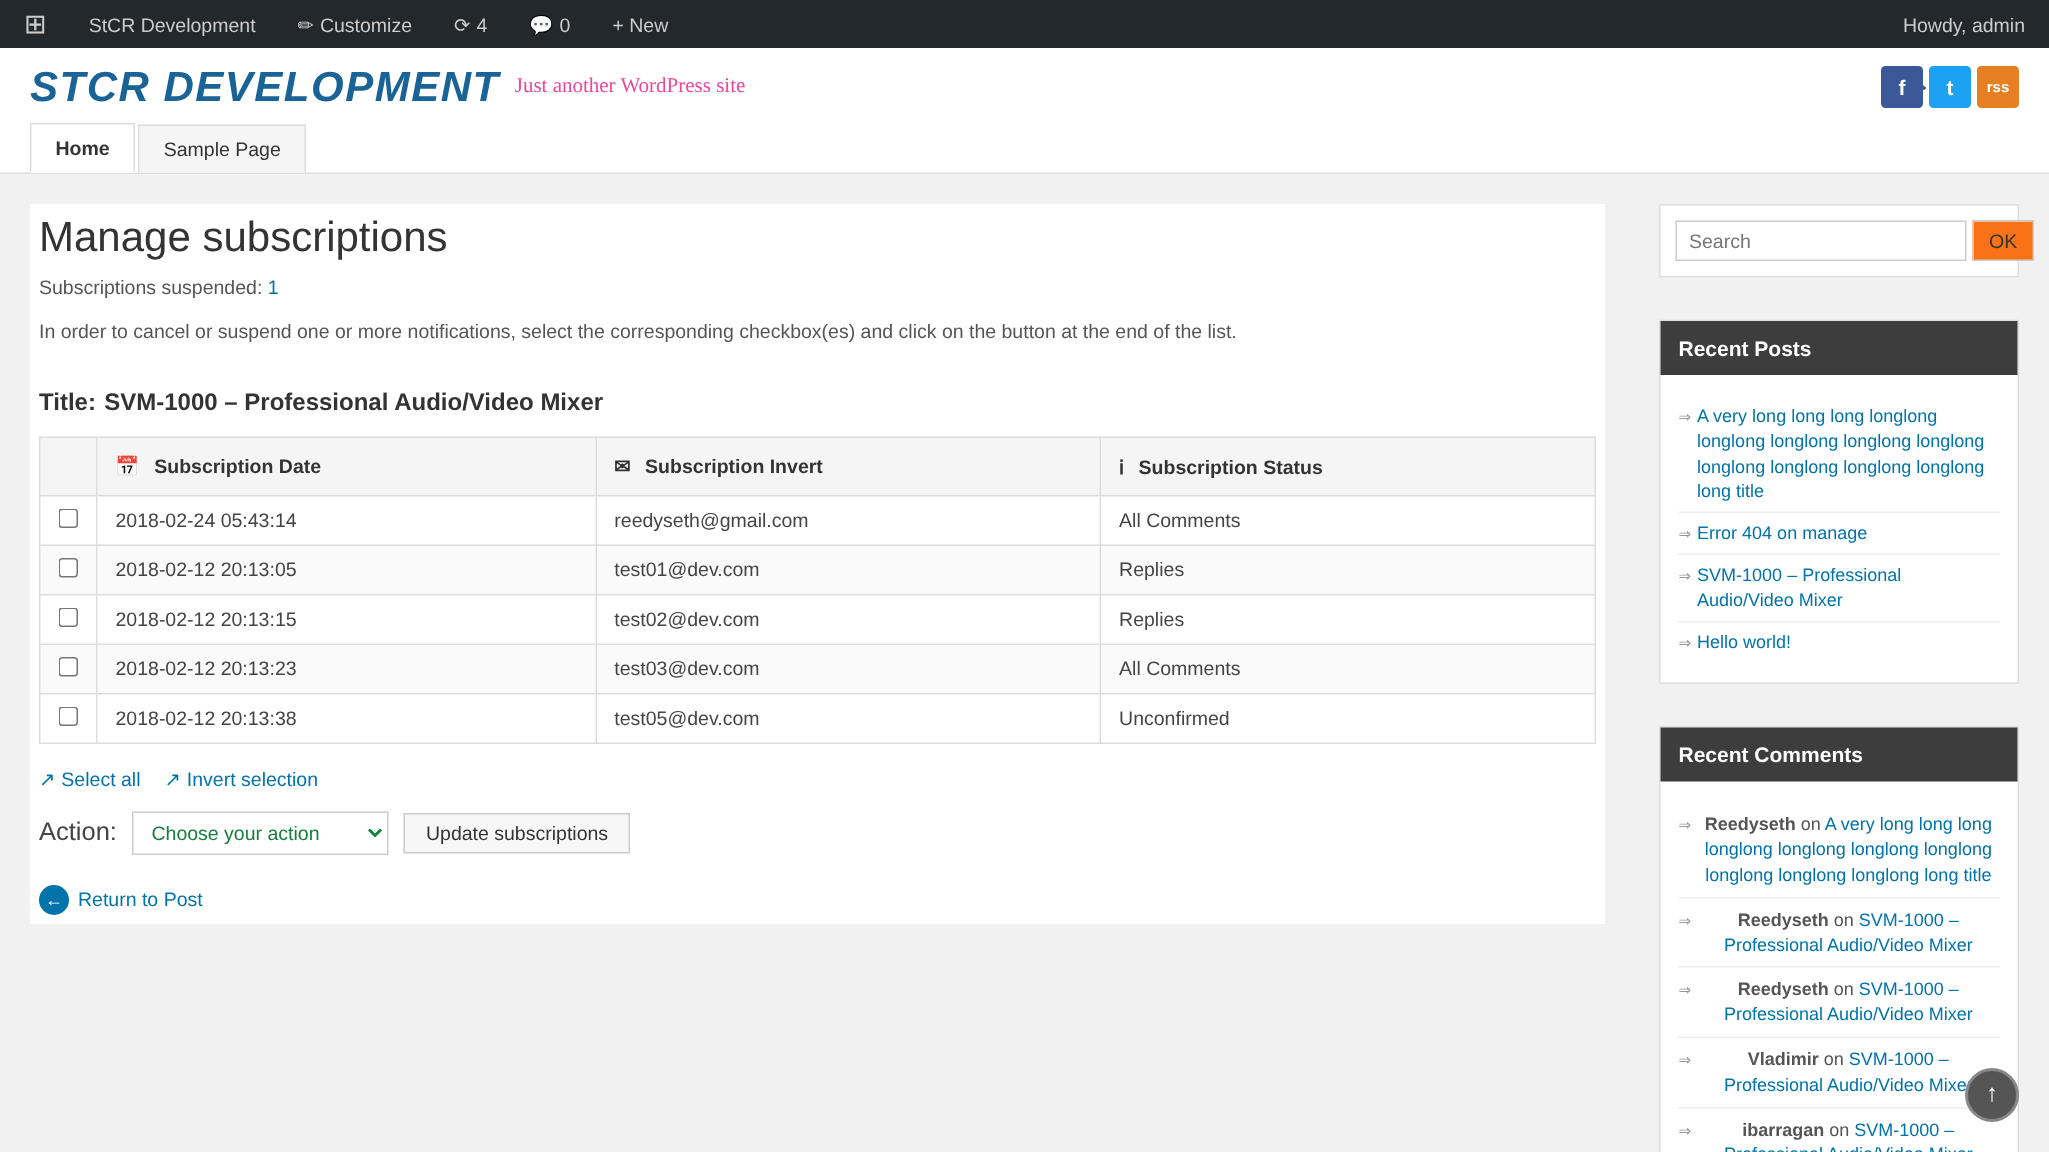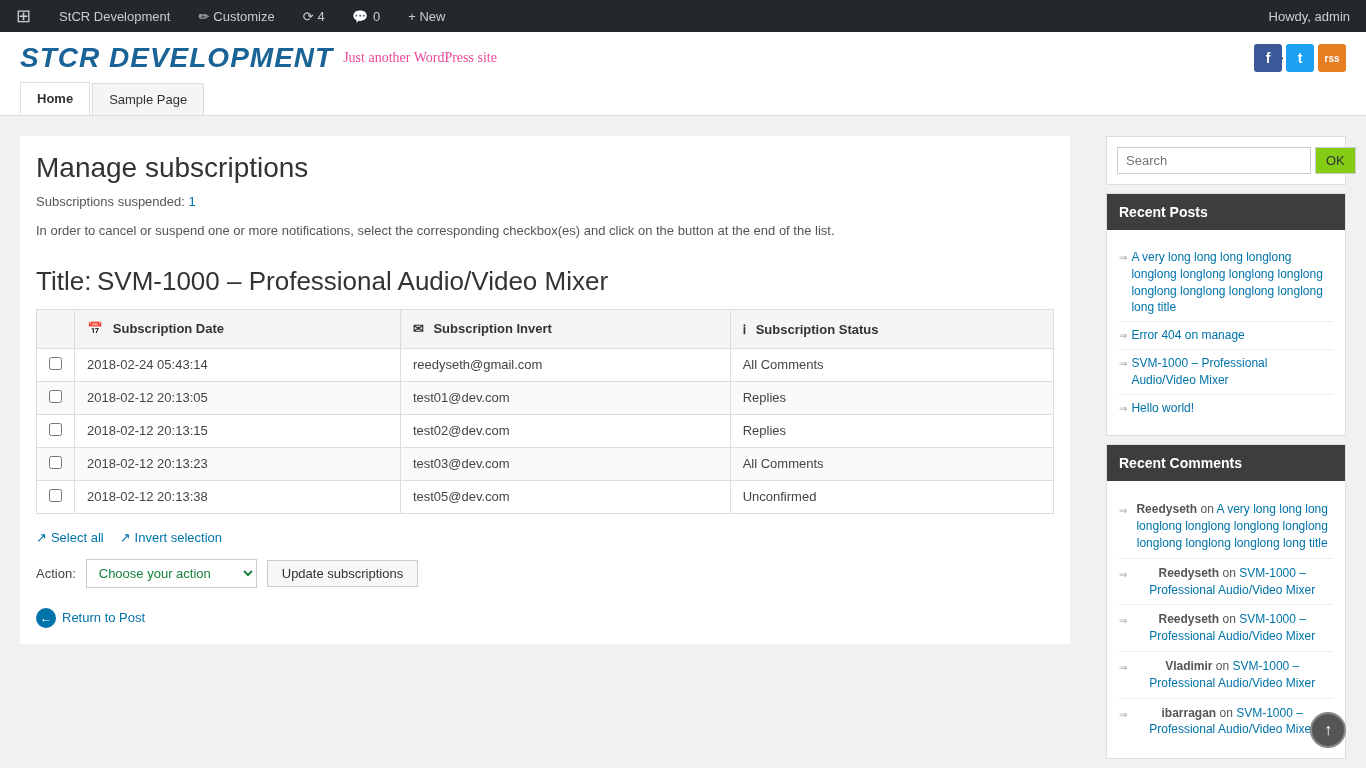--- a/index.html
+++ b/index.html
@@ -90,21 +90,21 @@
       gap: 0;
       padding: 20px;
       max-width: 1366px;
       align-items: flex-start;
     }
 
     
     #content {
       flex: 1;
       background: #fff;
-      padding: 16px;
+      padding: 6px;
       margin-right: 36px;
     }
     #content h1 {
       font-size: 28px;
       font-weight: normal;
       color: #333;
       margin-bottom: 10px;
     }
     #subscriptions-suspended {
       margin-bottom: 12px;
@@ -119,22 +119,22 @@
       line-height: 1.6;
     }
 
     
     #subscription-title {
       font-size: 20px;
       margin-bottom: 12px;
       color: #333;
     }
     #subscription-title span {
-      font-weight: normal;
-      font-size: 26px;
+      font-weight: bold;
+      font-size: 16px;
       text-align: center;
     }
 
     
     .sub-table {
       width: 100%;
       border-collapse: collapse;
       margin-bottom: 16px;
       border: 1px solid #ddd;
     }
@@ -171,21 +171,21 @@
       gap: 4px;
     }
 
     
     #action-row {
       display: flex;
       align-items: center;
       gap: 10px;
       margin-bottom: 20px;
     }
-    #action-label { font-size: 13px; color: #444; }
+    #action-label { font-size: 17px; color: #444; }
     #action-select {
       padding: 5px 28px 5px 8px;
       font-size: 13px;
       border: 1px solid #ccc;
       background: #fff;
       color: #15803d;
       cursor: pointer;
       appearance: auto;
     }
     #update-button {
@@ -215,21 +215,21 @@
       font-size: 12px;
     }
 
     
     #sidebar {
       width: 240px;
       flex-shrink: 0;
     }
     .sidebar-widget {
       background: #fff;
-      margin-bottom: 8px;
+      margin-bottom: 28px;
       border: 1px solid #ddd;
     }
     .sidebar-widget-title {
       background: #3d3d3d;
       color: #fff;
       font-size: 14px;
       font-weight: bold;
       padding: 10px 12px;
     }
     .sidebar-widget-content { padding: 10px 12px; }
@@ -451,21 +451,21 @@
         <span>Return to Post</span>
       </div>
     </div>
   </div>
 
   <div id="sidebar">
 
     <div class="sidebar-widget">
       <div id="search-widget" style="display:flex;gap:4px;padding:10px;">
         <input type="text" id="search-input" style="flex: 1 1 0%; padding: 5px 8px; font-size: 13px; border: 1px solid rgb(204, 204, 204);" placeholder="Search">
-        <button id="search-button" style="padding:5px 10px;background:#84cc16;border:1px solid #ccc;cursor:pointer;font-size:13px;">OK</button>
+        <button id="search-button" style="padding:5px 10px;background:#f97316;border:1px solid #ccc;cursor:pointer;font-size:13px;">OK</button>
       </div>
     </div>
 
     <div class="sidebar-widget">
       <div class="sidebar-widget-title">Recent Posts</div>
       <div class="sidebar-widget-content">
         <ul class="sidebar-post-list" id="recent-posts-list">
             <li>
               <span class="post-arrow">⇒</span>
               <a href="#">A very long long long longlong longlong longlong longlong longlong longlong longlong longlong longlong long title</a>

